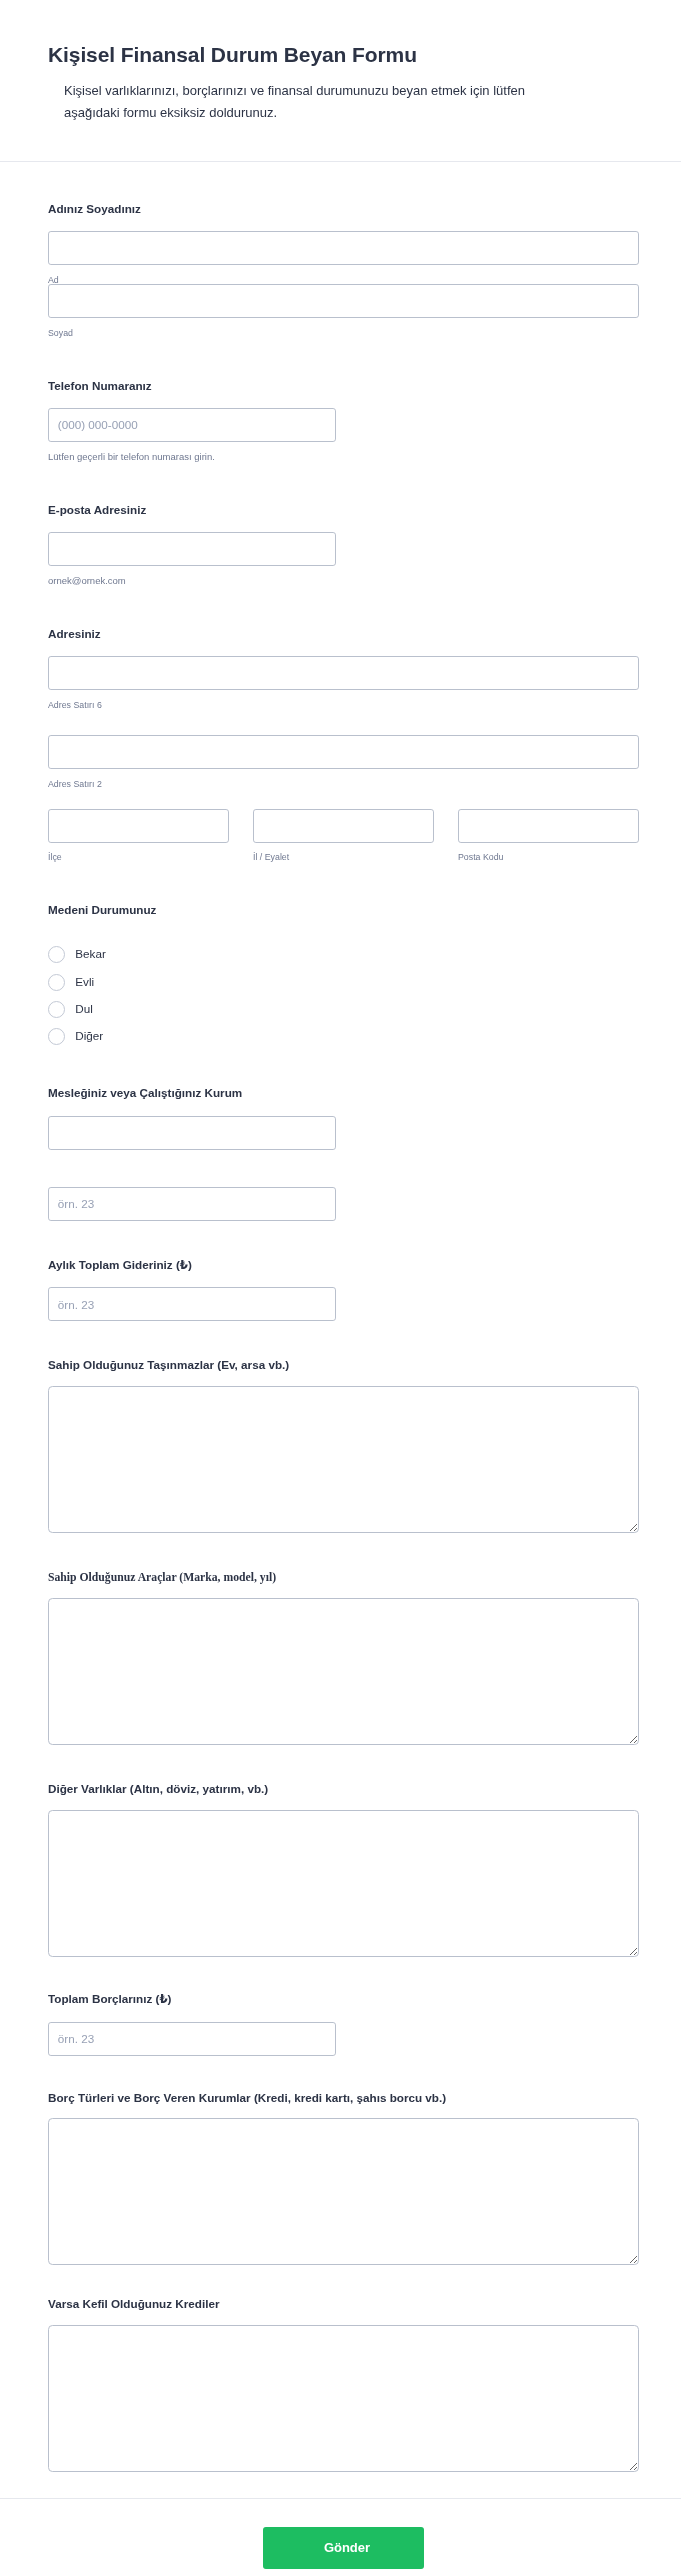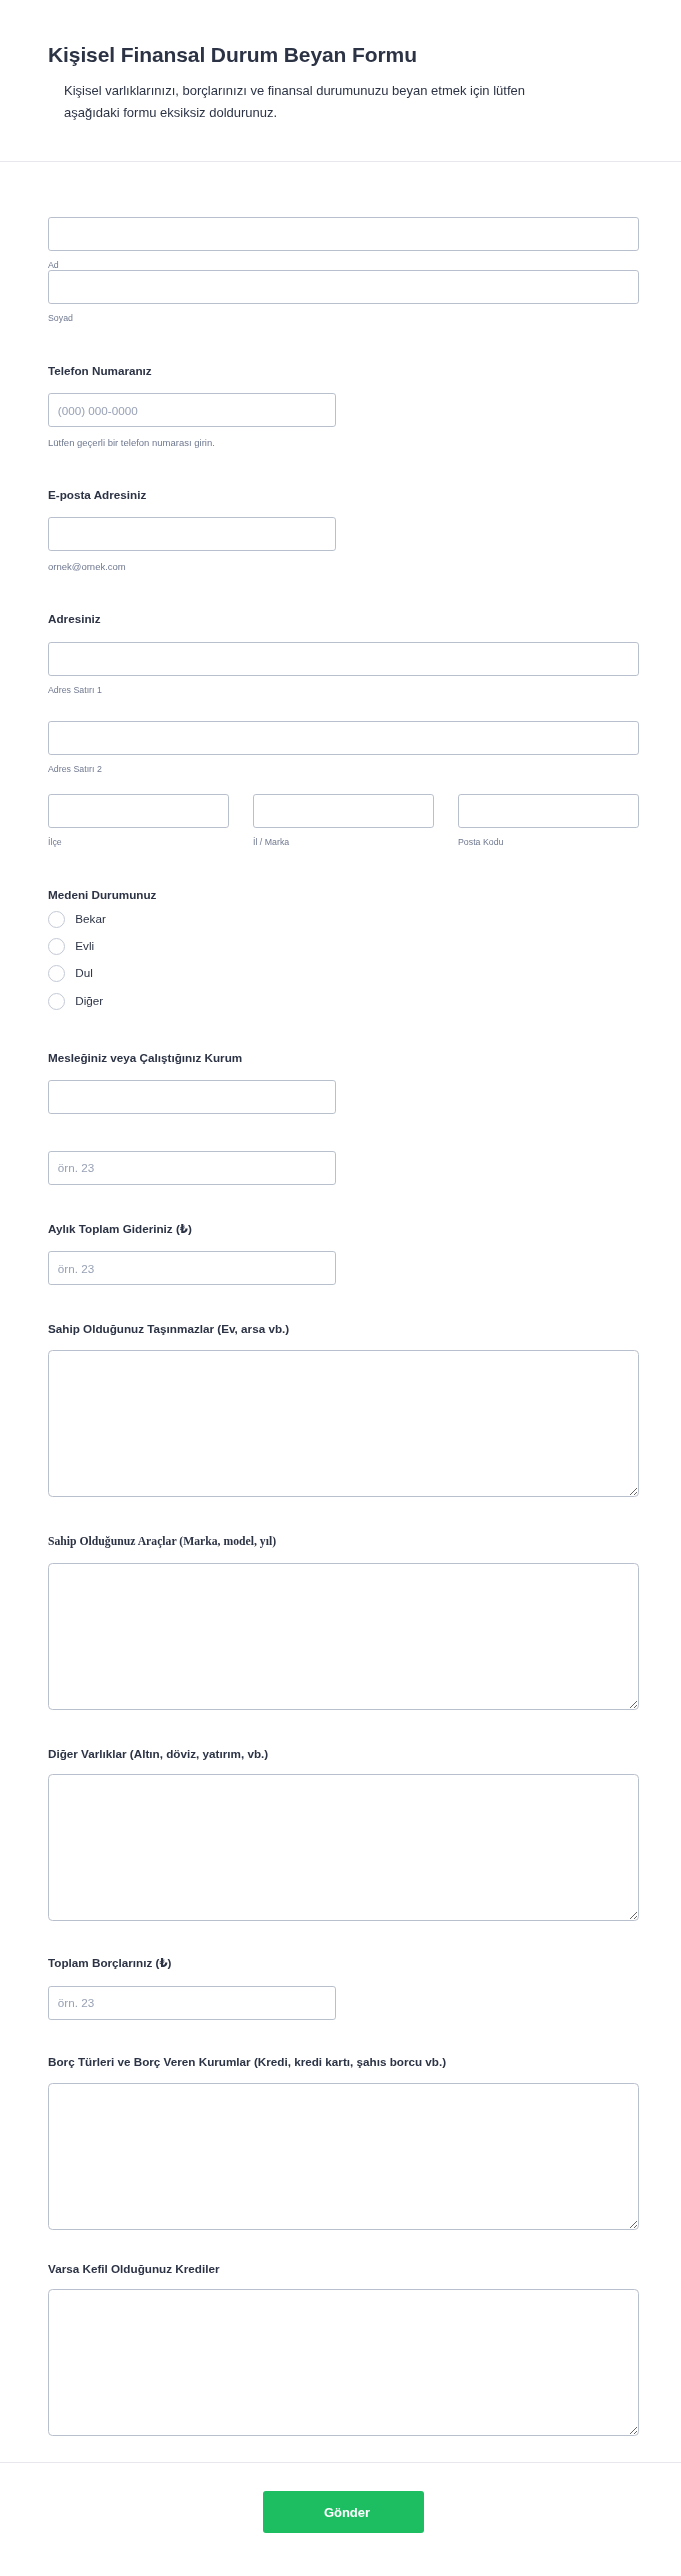--- a/index.html
+++ b/index.html
@@ -109,21 +109,21 @@
     margin-top: 14.7px;
   }
   .three-col {
     display: grid;
     grid-template-columns: 1fr 1fr 1fr;
     column-gap: 24px;
     margin-top: 20px;
   }
   .mt36 { margin-top: 26px; }
   .radio-group {
-    margin-top: 8px;
+    margin-top: 29px;
     display: flex;
     flex-direction: column;
     row-gap: 10.3px;
   }
   .radio-row {
     display: flex;
     align-items: center;
     column-gap: 10.3px;
     cursor: pointer;
   }
@@ -167,20 +167,21 @@
 <div class="header">
   <h1 class="form-title">Kişisel Finansal Durum Beyan Formu</h1>
   <p class="form-subtitle">Kişisel varlıklarınızı, borçlarınızı ve finansal durumunuzu beyan etmek için lütfen aşağıdaki formu eksiksiz doldurunuz.</p>
 </div>
 
 <div class="divider top-divider"></div>
 
 <div class="form-body">
 
   <div class="field">
+    <span class="field-label">Adınız Soyadınız</span>
     <div class="two-col">
       <div>
         <input class="text-input" type="text" value="" style="">
         <div class="sublabel">Ad</div>
       </div>
       <div>
         <input class="text-input" type="text" value="" style="">
         <div class="sublabel">Soyad</div>
       </div>
     </div>
@@ -199,34 +200,34 @@
     <div class="control">
       <input class="text-input half" type="text" value="" style="">
     </div>
     <div class="helper">ornek@ornek.com</div>
   </div>
 
   <div class="field">
     <span class="field-label">Adresiniz</span>
     <div class="control">
       <input class="text-input" type="text" value="" style="">
-      <div class="sublabel">Adres Satırı 1</div>
+      <div class="sublabel">Adres Satırı 6</div>
     </div>
     <div class="mt36">
       <input class="text-input" type="text" value="" style="">
       <div class="sublabel">Adres Satırı 2</div>
     </div>
     <div class="three-col">
       <div>
         <input class="text-input" type="text" value="" style="">
         <div class="sublabel">İlçe</div>
       </div>
       <div>
         <input class="text-input" type="text" value="" style="">
-        <div class="sublabel">İl / Marka</div>
+        <div class="sublabel">İl / Eyalet</div>
       </div>
       <div>
         <input class="text-input" type="text" value="" style="">
         <div class="sublabel">Posta Kodu</div>
       </div>
     </div>
   </div>
 
   <div class="field">
     <span class="field-label">Medeni Durumunuz</span>

